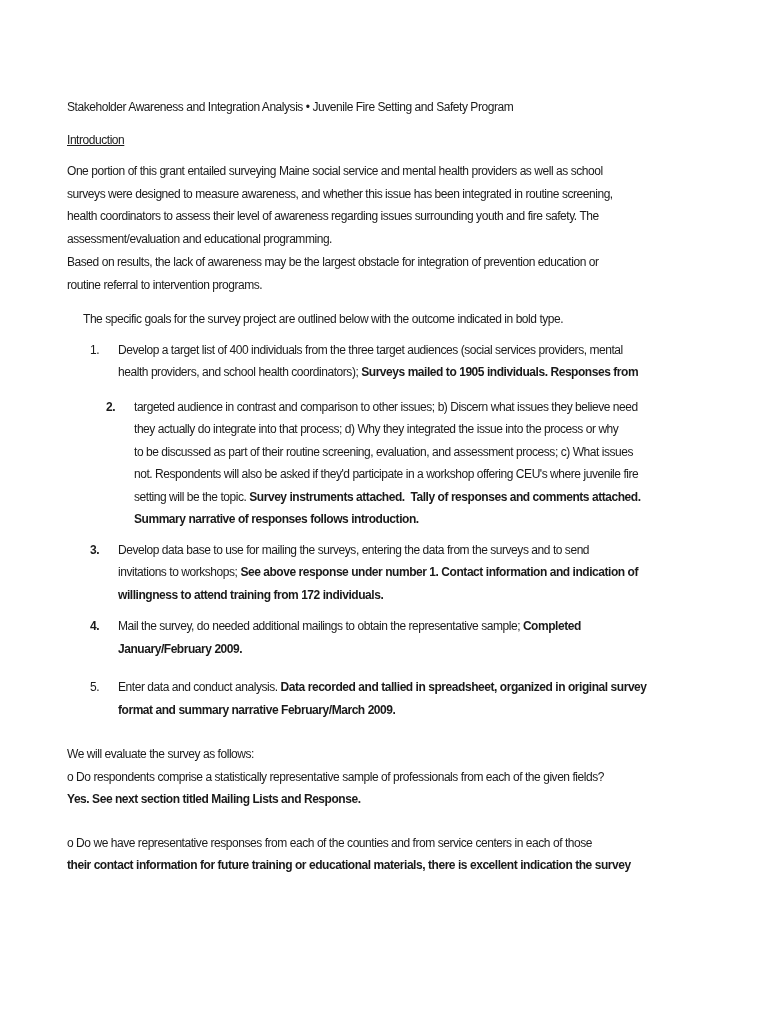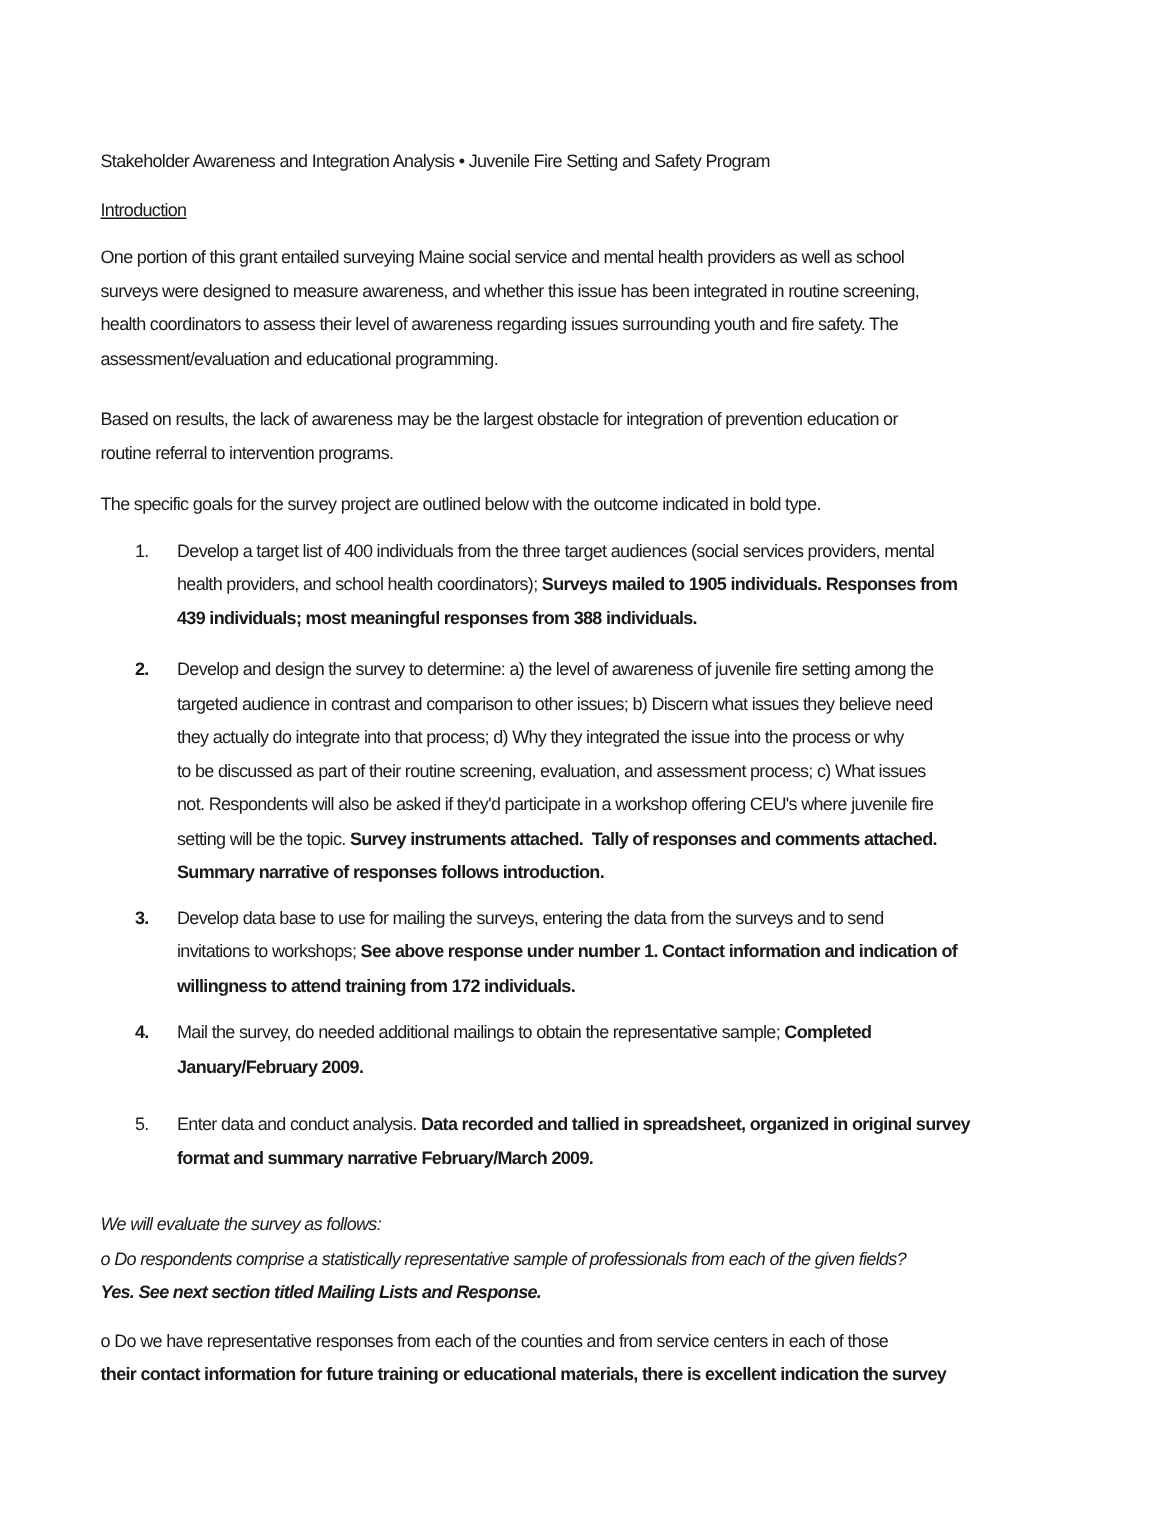--- a/index.html
+++ b/index.html
@@ -14,28 +14,28 @@
     font-size: 12px;
     letter-spacing: -0.45px;
     line-height: 22.5px;
   }
   .content { padding: 96px 18px 0 67px; }
   .line { white-space: nowrap; }
   .b { font-weight: bold; }
   .title-block { margin: 0 0 10px 0; }
   .heading-block { margin: 0 0 9px 0; font-weight: normal; text-decoration: underline; }
   .para { margin: 0; }
-  .mb3  { margin-bottom: 18px; }
-  .mb8  { margin-bottom: 8px; }
+  .mb3  { margin-bottom: 1px; }
+  .mb8  { margin-bottom: 8px; margin-left: 16px; }
   .mb9  { margin-bottom: 9px; }
   .mb10 { margin-bottom: 12px; }
   .mb12 { margin-bottom: 12px; }
   .mb16 { margin-bottom: 16px; }
   .mb22 { margin-bottom: 22px; }
-  .mb26 { margin-bottom: 10px; font-style: italic; }
+  .mb26 { margin-bottom: 21px; }
   .goal { position: relative; padding-left: 51px; }
   .goal .num { position: absolute; left: 23px; top: 0; }
   .goal .num.num-b { font-weight: bold; }
 </style>
 </head>
 <body>
 
 <div class="page">
   <div class="content">
 
@@ -62,27 +62,25 @@
     <div class="para mb8">
         <div class="line"><span>The specific goals for the survey project are outlined below with the outcome indicated in bold type.</span></div>
       </div>
 
     <div class="goals">
       <div class="goal mb12">
         <span class="num">1.</span>
         <div>
             <div class="line"><span>Develop a target list of 400 individuals from the three target audiences (social services providers, mental</span></div>
             <div class="line"><span>health providers, and school health coordinators); </span><span class="b">Surveys mailed to 1905 individuals. Responses from</span></div>
-            <div class="line"><span class="b">439 individuals; most meaningful responses from 388 individuals.</span></div>
           </div>
       </div>
       <div class="goal mb8">
         <span class="num num-b">2.</span>
         <div>
-            <div class="line"><span>Develop and design the survey to determine: a) the level of awareness of juvenile fire setting among the</span></div>
             <div class="line"><span>targeted audience in contrast and comparison to other issues; b) Discern what issues they believe need</span></div>
             <div class="line"><span>they actually do integrate into that process; d) Why they integrated the issue into the process or why</span></div>
             <div class="line"><span>to be discussed as part of their routine screening, evaluation, and assessment process; c) What issues</span></div>
             <div class="line"><span>not. Respondents will also be asked if they'd participate in a workshop offering CEU's where juvenile fire</span></div>
             <div class="line"><span>setting will be the topic. </span><span class="b">Survey instruments attached.&nbsp; Tally of responses and comments attached.</span></div>
             <div class="line"><span class="b">Summary narrative of responses follows introduction.</span></div>
           </div>
       </div>
       <div class="goal mb9">
         <span class="num num-b">3.</span>

